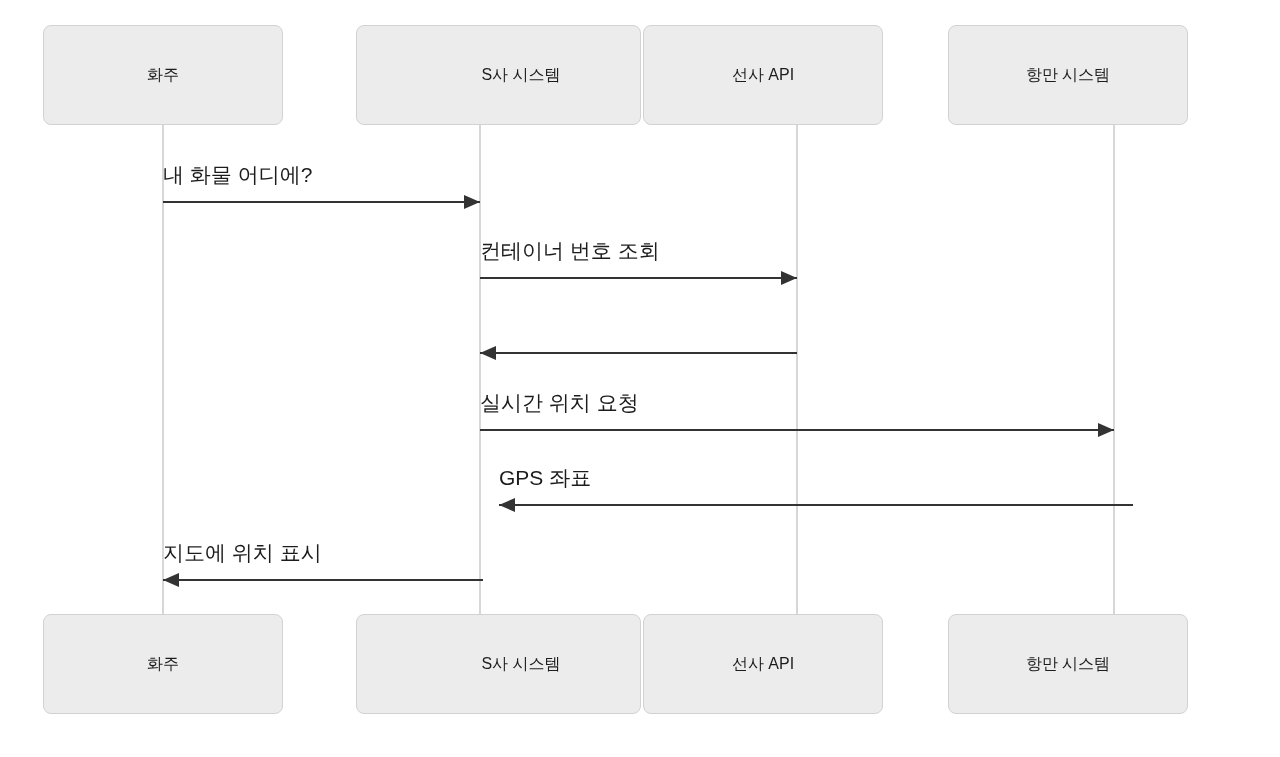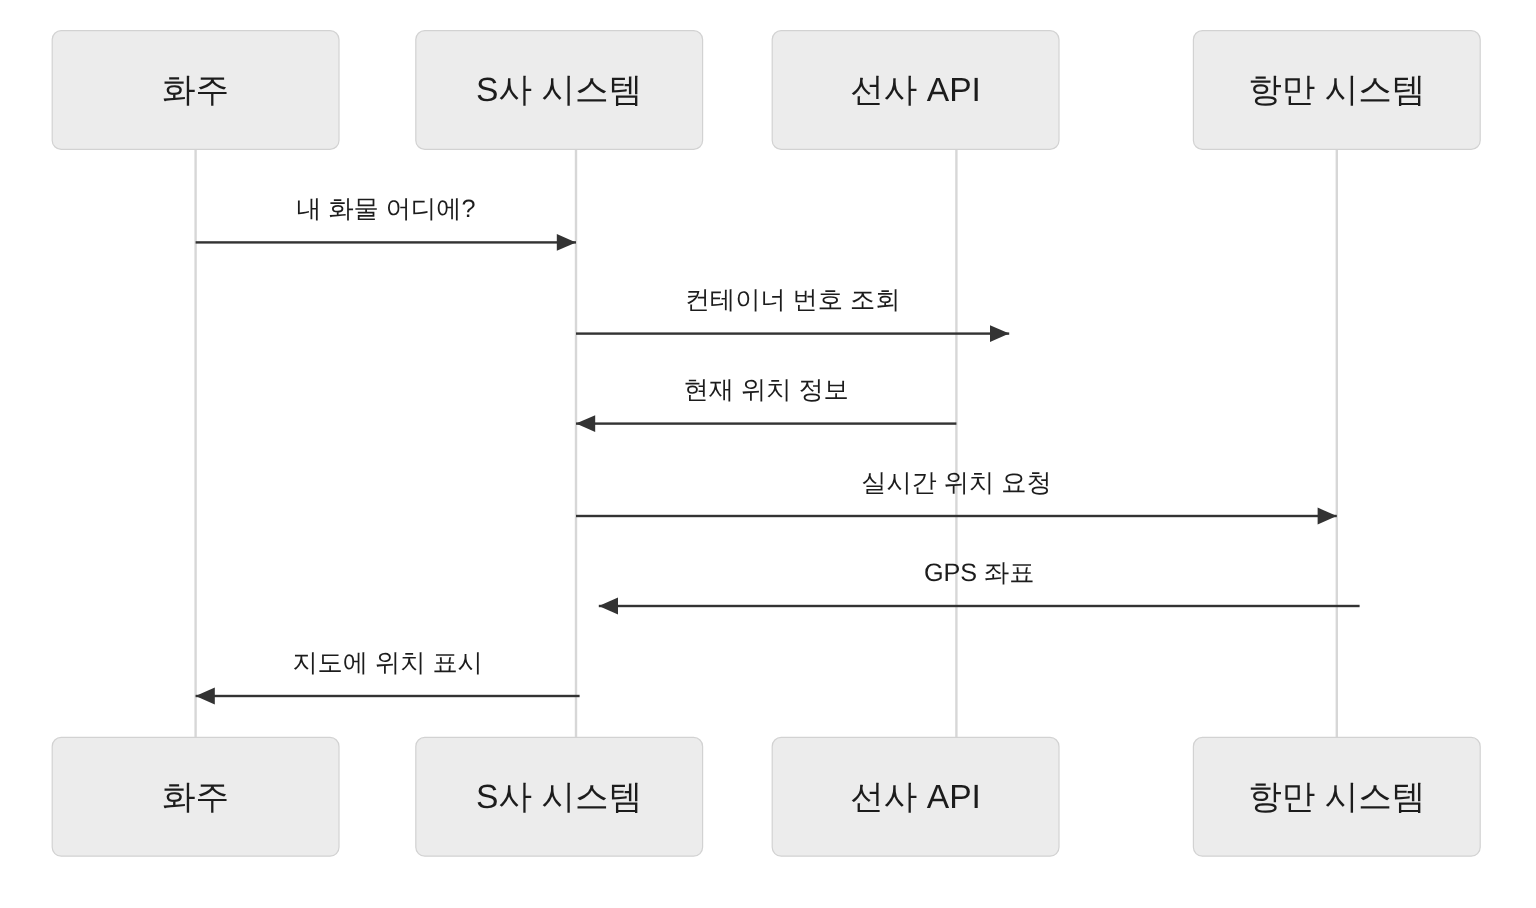--- a/index.html
+++ b/index.html
@@ -22,42 +22,42 @@
   .actor-box {
     position: absolute;
     width: 238px;
     height: 98px;
     background: #ececec;
     border: 1px solid #d2d2d2;
     border-radius: 8px;
     display: flex;
     align-items: center;
     justify-content: center;
-    font-size: 28px;
+    font-size: 16px;
     white-space: nowrap;
   }
   .lifeline {
     position: absolute;
     top: 125px;
     height: 491px;
     width: 2px;
     background: #d7d7d7;
   }
   .message {
     position: absolute;
     height: 44px;
   }
   .msg-label {
     position: absolute;
     left: 0;
     right: 0;
     top: 0;
     height: 30px;
     line-height: 30px;
-    text-align: center;
+    text-align: left;
     font-size: 21px;
     white-space: nowrap;
   }
   .msg-line {
     position: absolute;
     left: 0;
     right: 0;
     top: 41px;
     height: 2px;
     background: #333333;
@@ -77,32 +77,32 @@
     left: 0;
     top: 35px;
     width: 0;
     height: 0;
     border-right: 16px solid #333333;
     border-top: 7px solid transparent;
     border-bottom: 7px solid transparent;
   }
   
   .col-0 { left: 43px; }
-  .col-1 { left: 346px; }
+  .col-1 { left: 356px; padding-left: 45px; }
   .col-2 { left: 643px; }
-  .col-3 { left: 994px; }
+  .col-3 { left: 948px; font-family: Liberation Serif, serif; }
   .row-top { top: 25px; }
   .row-bottom { top: 614px; }
   .life-0 { left: 162px; }
   .life-1 { left: 479px; }
   .life-2 { left: 796px; }
   .life-3 { left: 1113px; }
   
   .m-0 { left: 163px; width: 317px; top: 160px; }
-  .m-1 { left: 480px; width: 317px; top: 236px; padding-left: 44px; }
+  .m-1 { left: 480px; width: 317px; top: 236px; }
   .m-2 { left: 480px; width: 317px; top: 311px; }
   .m-3 { left: 480px; width: 634px; top: 388px; text-decoration: underline; }
   .m-4 { left: 480px; width: 634px; top: 463px; margin-left: 19px; }
   .m-5 { left: 163px; width: 320px; top: 538px; }
 </style>
 </head>
 <body>
 
 <div class="diagram">
 
@@ -130,21 +130,20 @@
     <div class="head-r"></div>
   </div>
 
   <div class="message m-1">
     <div class="msg-label">컨테이너 번호 조회</div>
     <div class="msg-line"></div>
     <div class="head-r"></div>
   </div>
 
   <div class="message m-2">
-    <div class="msg-label">현재 위치 정보</div>
     <div class="msg-line"></div>
     <div class="head-l"></div>
   </div>
 
   <div class="message m-3">
     <div class="msg-label">실시간 위치 요청</div>
     <div class="msg-line"></div>
     <div class="head-r"></div>
   </div>
 

